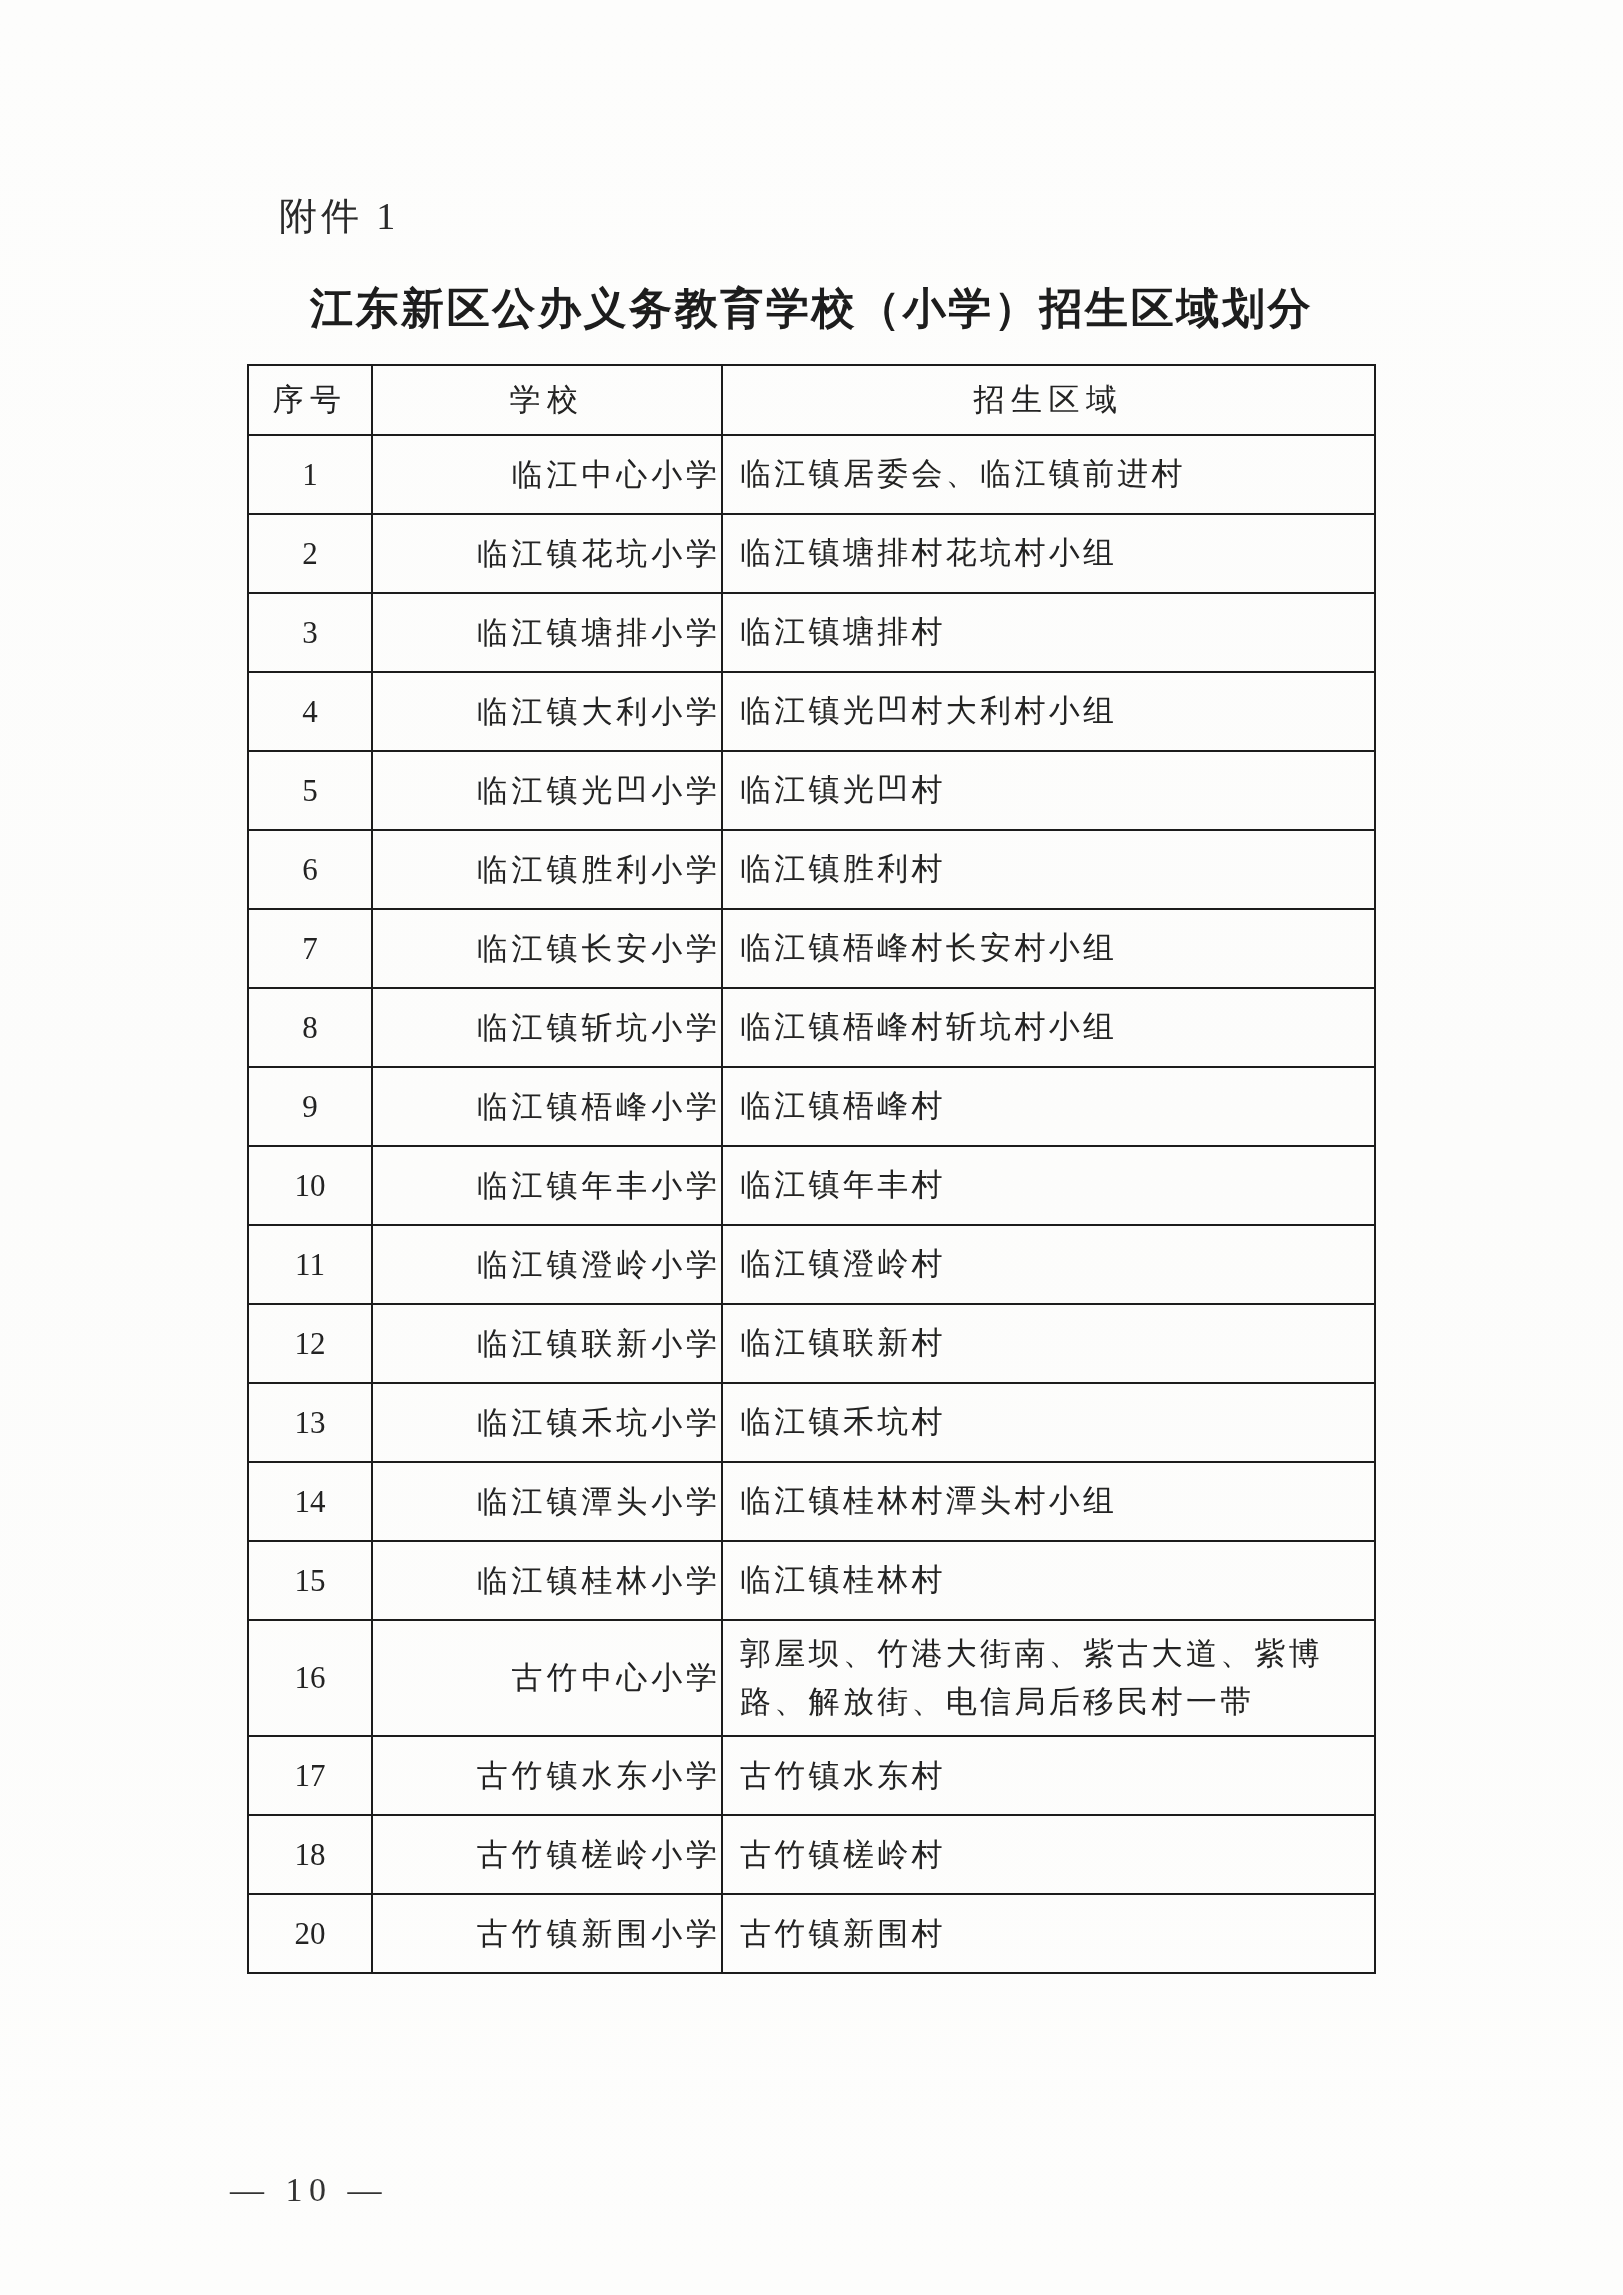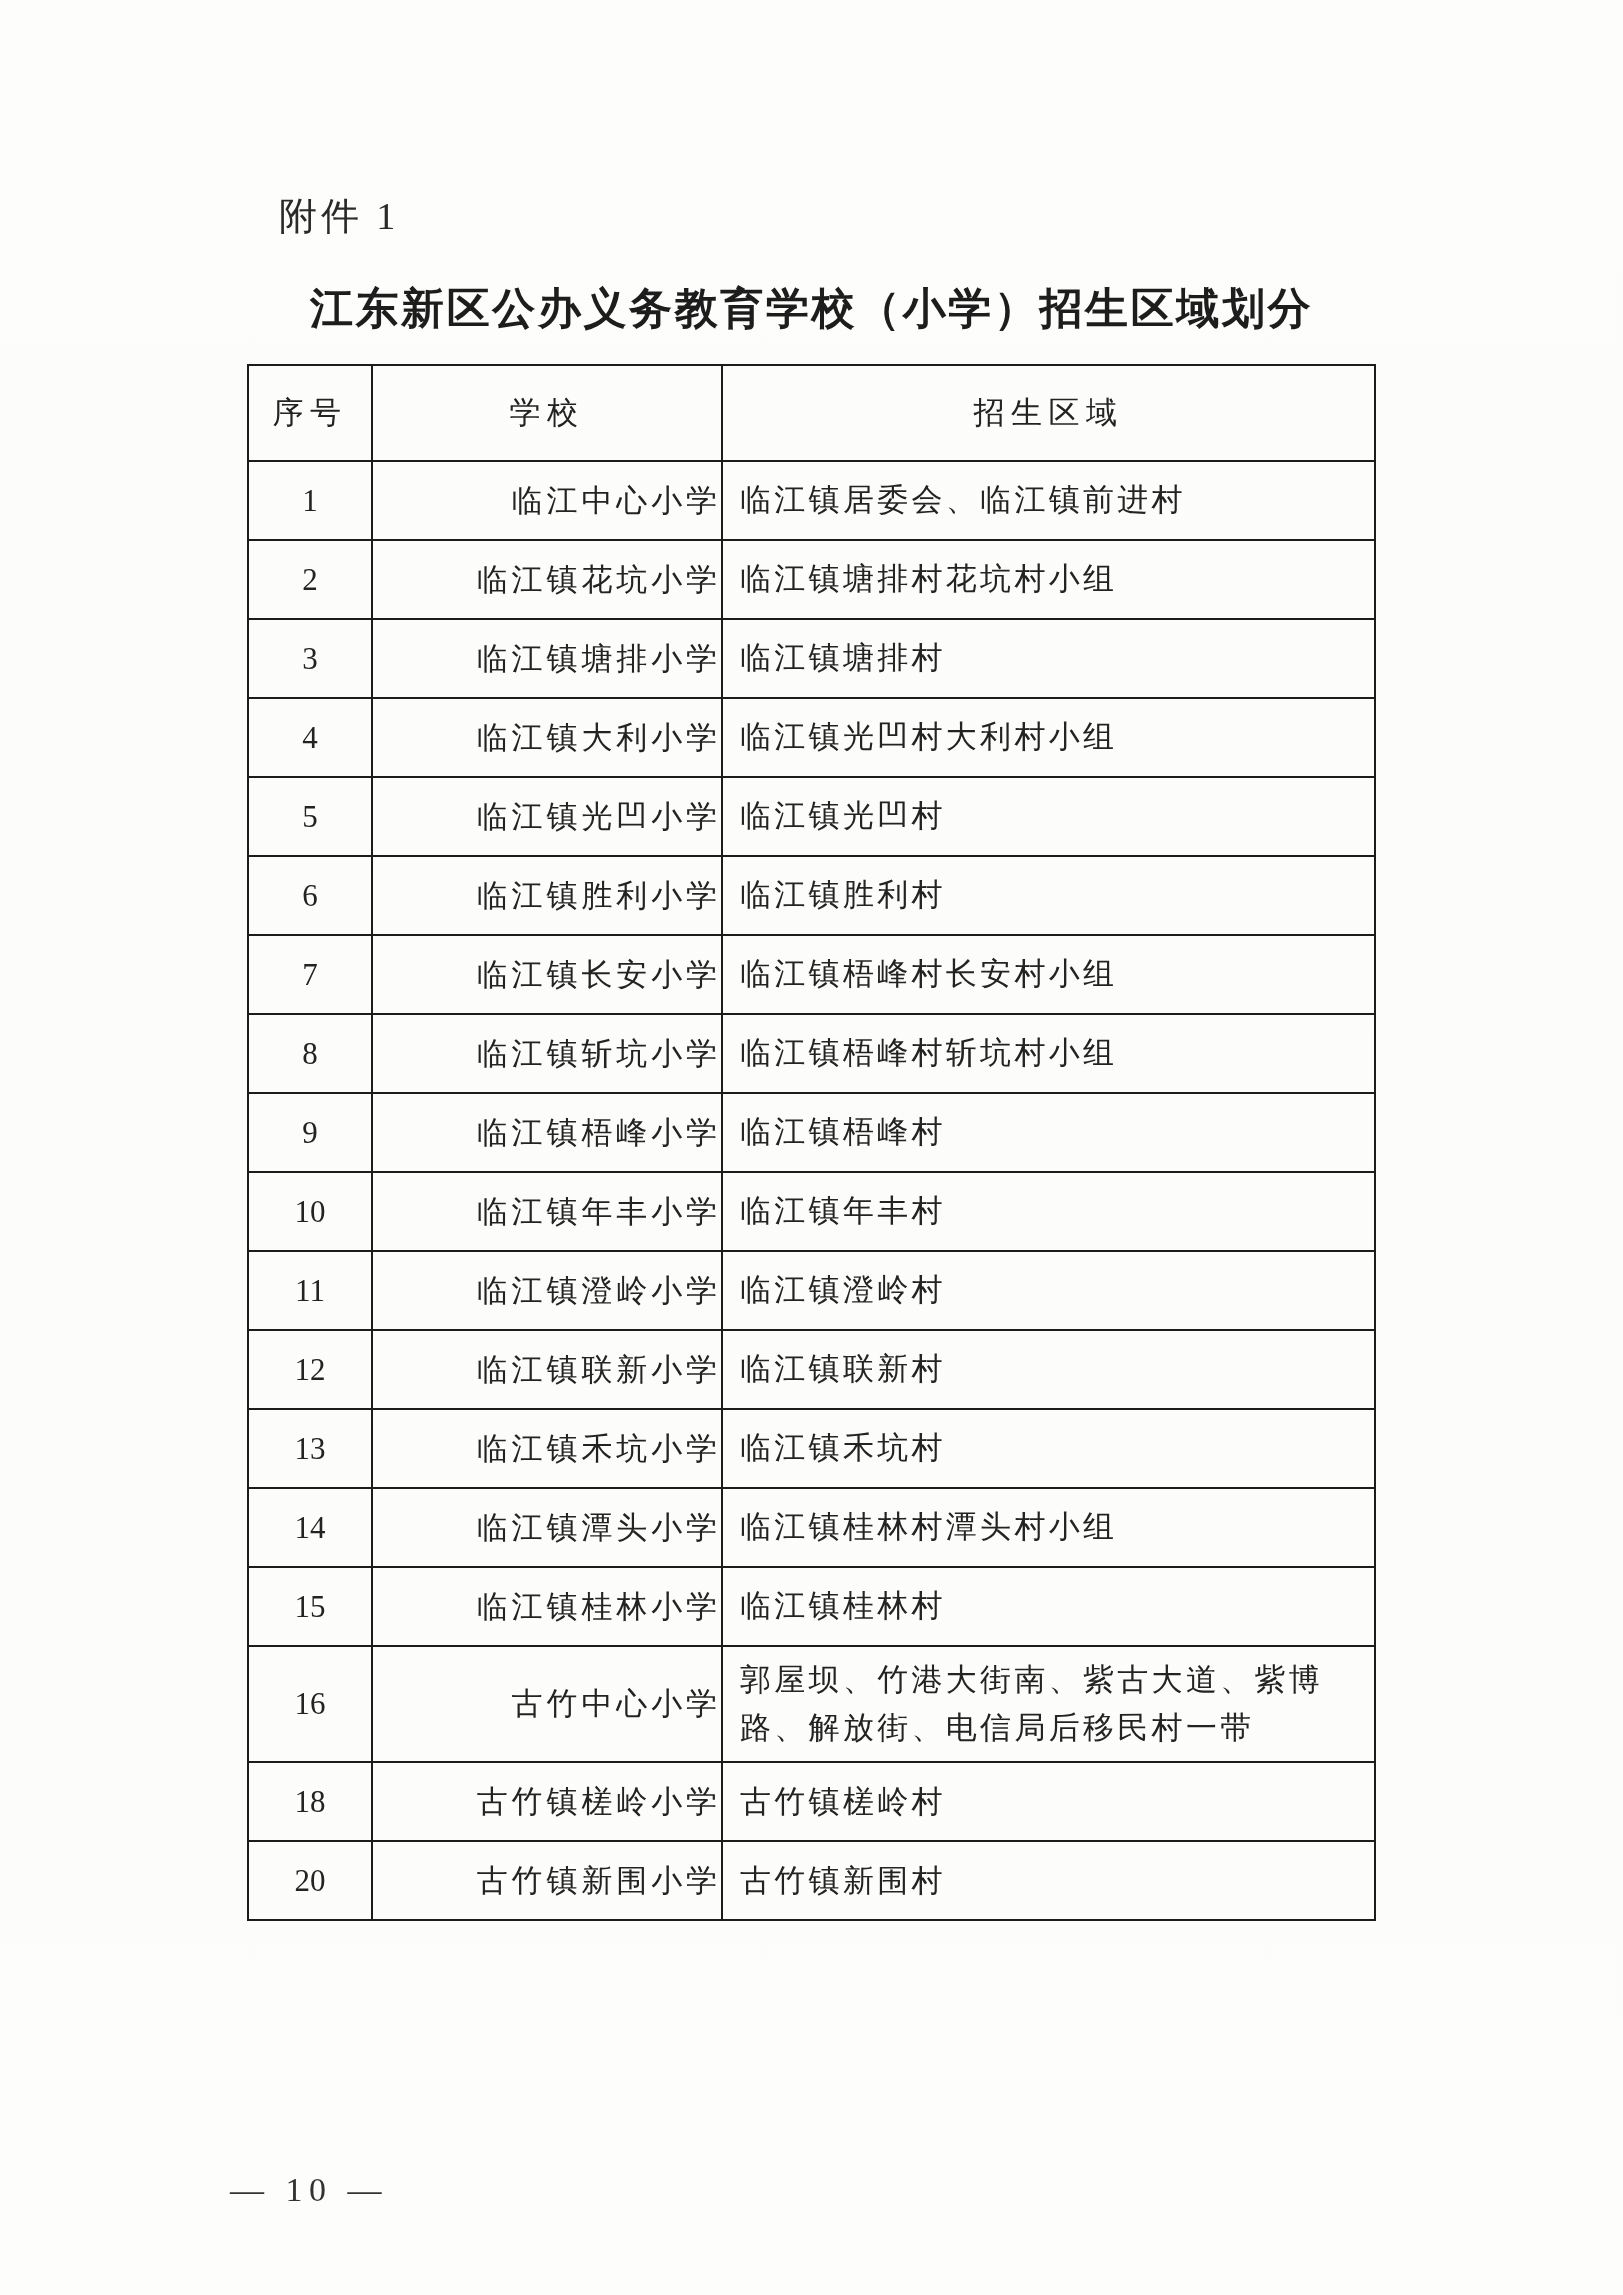--- a/index.html
+++ b/index.html
@@ -60,21 +60,21 @@
   .district-table col.c-school { width: 350px; }
 
   .district-table th,
   .district-table td {
     border: 2px solid #1c1c1c;
     font-size: 31px;
     color: #232323;
     vertical-align: middle;
   }
 
-  .district-table thead tr { height: 96px; margin-left: 22px; }
+  .district-table thead tr { height: 70px; margin-left: 22px; }
   .district-table tbody tr { height: 79px; }
 
   .district-table th {
     font-weight: normal;
     text-align: center;
     letter-spacing: 6.5px;
   }
 
   .district-table td.cell-no {
     text-align: center;
@@ -201,20 +201,25 @@
     <td class="cell-no">15</td>
     <td class="cell-school">临江镇桂林小学</td>
     <td class="cell-district">临江镇桂林村</td>
   </tr>
           <tr>
     <td class="cell-no">16</td>
     <td class="cell-school">古竹中心小学</td>
     <td class="cell-district">郭屋坝、竹港大街南、紫古大道、紫博路、解放街、电信局后移民村一带</td>
   </tr>
           <tr>
+    <td class="cell-no">17</td>
+    <td class="cell-school">古竹镇水东小学</td>
+    <td class="cell-district">古竹镇水东村</td>
+  </tr>
+          <tr>
     <td class="cell-no">18</td>
     <td class="cell-school">古竹镇槎岭小学</td>
     <td class="cell-district">古竹镇槎岭村</td>
   </tr>
           <tr>
     <td class="cell-no">20</td>
     <td class="cell-school">古竹镇新围小学</td>
     <td class="cell-district">古竹镇新围村</td>
   </tr>
         </tbody>

